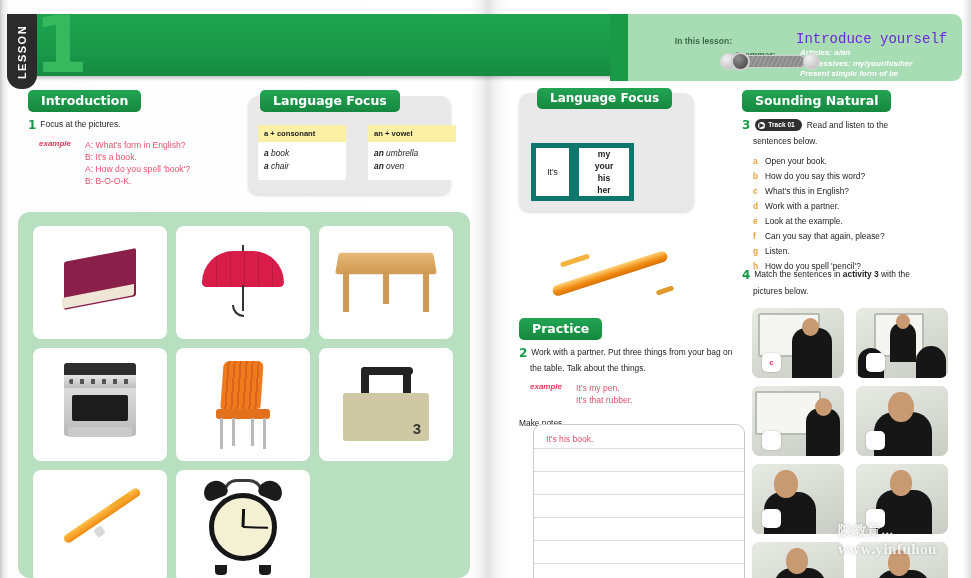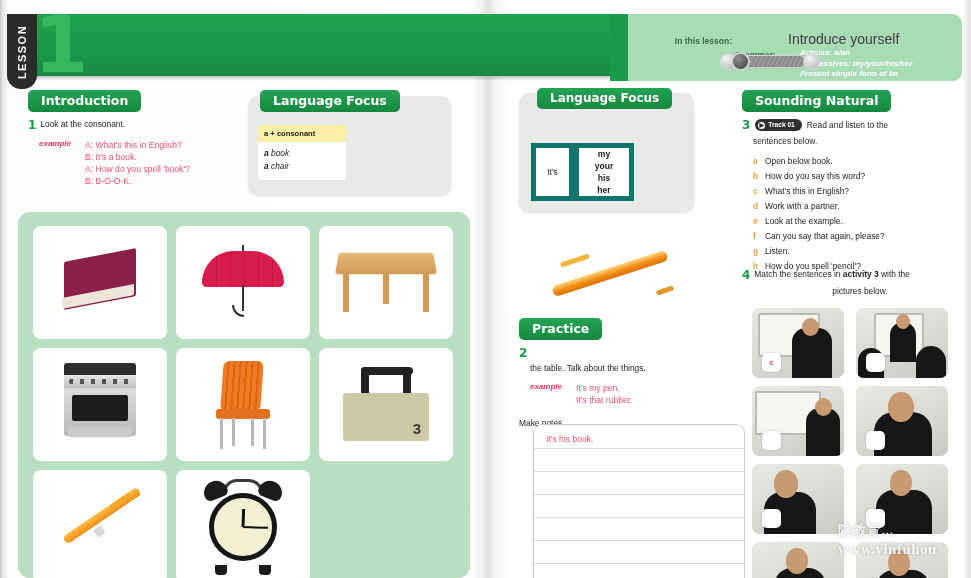--- a/index.html
+++ b/index.html
@@ -54,23 +54,23 @@
   }
   .info-box .cut {
     position: absolute; left: 0; top: 0; width: 18px; height: 67px;
     background: #1a9a49;
   }
   .in-lesson-lbl {
     position: absolute; right: 230px; top: 22px;
     font-size: 8.5px; font-weight: bold; color: #3c6a49;
   }
   .in-lesson-val {
-    position: absolute; left: 178px; top: 17px;
-    font-size: 14px; color: #404040;
-    font-family: Liberation Sans, sans-serif;
+    position: absolute; left: 186px; top: 17px;
+    font-size: 14px; color: #6d28d9;
+    font-family: Liberation Mono, monospace;
   }
   .gram-lbl {
     position: absolute; left: 125px; top: 36px;
     font-size: 8.5px; font-weight: bold; color: #3c6a49;
   }
   .gram-list {
     position: absolute; left: 190px; top: 34px;
     font-size: 8px; font-style: italic; font-weight: bold; color: #ffffff;
     line-height: 10.5px;
   }
@@ -343,42 +343,49 @@
       <div class="knob"></div>
       <div class="btn r"></div>
     </div>
   </div>
 
   <div class="introduction">
     <div class="pill">Introduction</div>
     <div class="intro-body">
       <div class="intro-row">
         <span class="act-num">1</span>
-        <span class="act-line">Look at the consonant.</span>
+        <span class="act-line">Focus at the pictures.</span>
       </div>
       <div style="display:flex;gap:14px;margin:7px 0 0 11px;">
         <span class="example-lbl">example</span>
         <div class="dialog">
-          <div>A: What's this in English?</div>
+          <div>A: What's form in English?</div>
           <div>B: It's a book.</div>
           <div>A: How do you spell 'book'?</div>
           <div>B: B-O-O-K.</div>
         </div>
       </div>
     </div>
   </div>
 
   <div class="lf1">
     <div class="pill">Language Focus</div>
     <div class="lf-table">
       <div class="lf-col">
         <div class="hd">a + consonant</div>
         <div class="bd">
           <div><b>a</b> <span>book</span></div>
           <div><b>a</b> <span>chair</span></div>
+        </div>
+      </div>
+      <div class="lf-col">
+        <div class="hd">an + vowel</div>
+        <div class="bd">
+          <div><b>an</b> <span>umbrella</span></div>
+          <div><b>an</b> <span>oven</span></div>
         </div>
       </div>
     </div>
   </div>
 
   <div class="pics">
     <div class="pic-grid">
       <div class="pic">
         <div class="obj o-book">
           <div class="cover"></div>
@@ -468,20 +475,21 @@
   <div class="penimg">
     <div class="shaft"></div>
       <div class="clip"></div>
       <div class="tip"></div>
   </div>
 
   <div class="practice">
     <div class="pill">Practice</div>
     <div style="display:flex;gap:4px;margin-top:6px;">
       <span class="act-num">2</span>
+      <span class="act-line">Work with a partner. Put three things from your bag on</span>
     </div>
     <div class="act-line" style="margin:2px 0 0 11px;">the table. Talk about the things.</div>
     <div style="display:flex;gap:14px;margin:7px 0 0 11px;">
       <span class="example-lbl">example</span>
       <div class="dialog">
         <div>It's my pen.</div>
         <div>It's that rubber.</div>
       </div>
     </div>
     <div class="act-line" style="margin-top:11px;">Make notes.</div>
@@ -501,21 +509,21 @@
     <div class="pill">Sounding Natural</div>
     <div style="display:flex;gap:5px;align-items:center;margin-top:6px;">
       <span class="act-num">3</span>
       <span class="track-badge"><span class="dot">▶</span><span>Track 01</span></span>
       <span class="act-line">Read and listen to the</span>
     </div>
     <div class="act-line" style="margin:3px 0 0 11px;">sentences below.</div>
     <div class="sn-list" style="margin-left:11px;">
       <div class="sn-item">
           <span class="sn-let">a</span>
-          <span>Open below book.</span>
+          <span>Open your book.</span>
         </div>
       <div class="sn-item">
           <span class="sn-let">b</span>
           <span>How do you say this word?</span>
         </div>
       <div class="sn-item">
           <span class="sn-let">c</span>
           <span>What's this in English?</span>
         </div>
       <div class="sn-item">
@@ -539,21 +547,21 @@
           <span>How do you spell 'pencil'?</span>
         </div>
     </div>
   </div>
 
   <div class="act4">
     <div style="display:flex;gap:4px;">
       <span class="act-num">4</span>
       <span class="act-line"><span>Match the sentences in </span><b>activity 3</b><span> with the</span></span>
     </div>
-    <div class="act-line" style="margin:3px 0 10px 11px;text-align:center;">pictures below.</div>
+    <div class="act-line" style="margin:3px 0 10px 11px;">pictures below.</div>
   </div>
 
   <div class="photo-grid">
     <div class="photo">
       <div class="wall"></div>
         <div class="board"></div>
       <div class="person" style="left:40px;top:20px;width:40px;height:50px;"></div>
       <div class="head" style="left:50px;top:10px;width:17px;height:18px;"></div>
       <div class="ansbox">c</div>
     </div>

